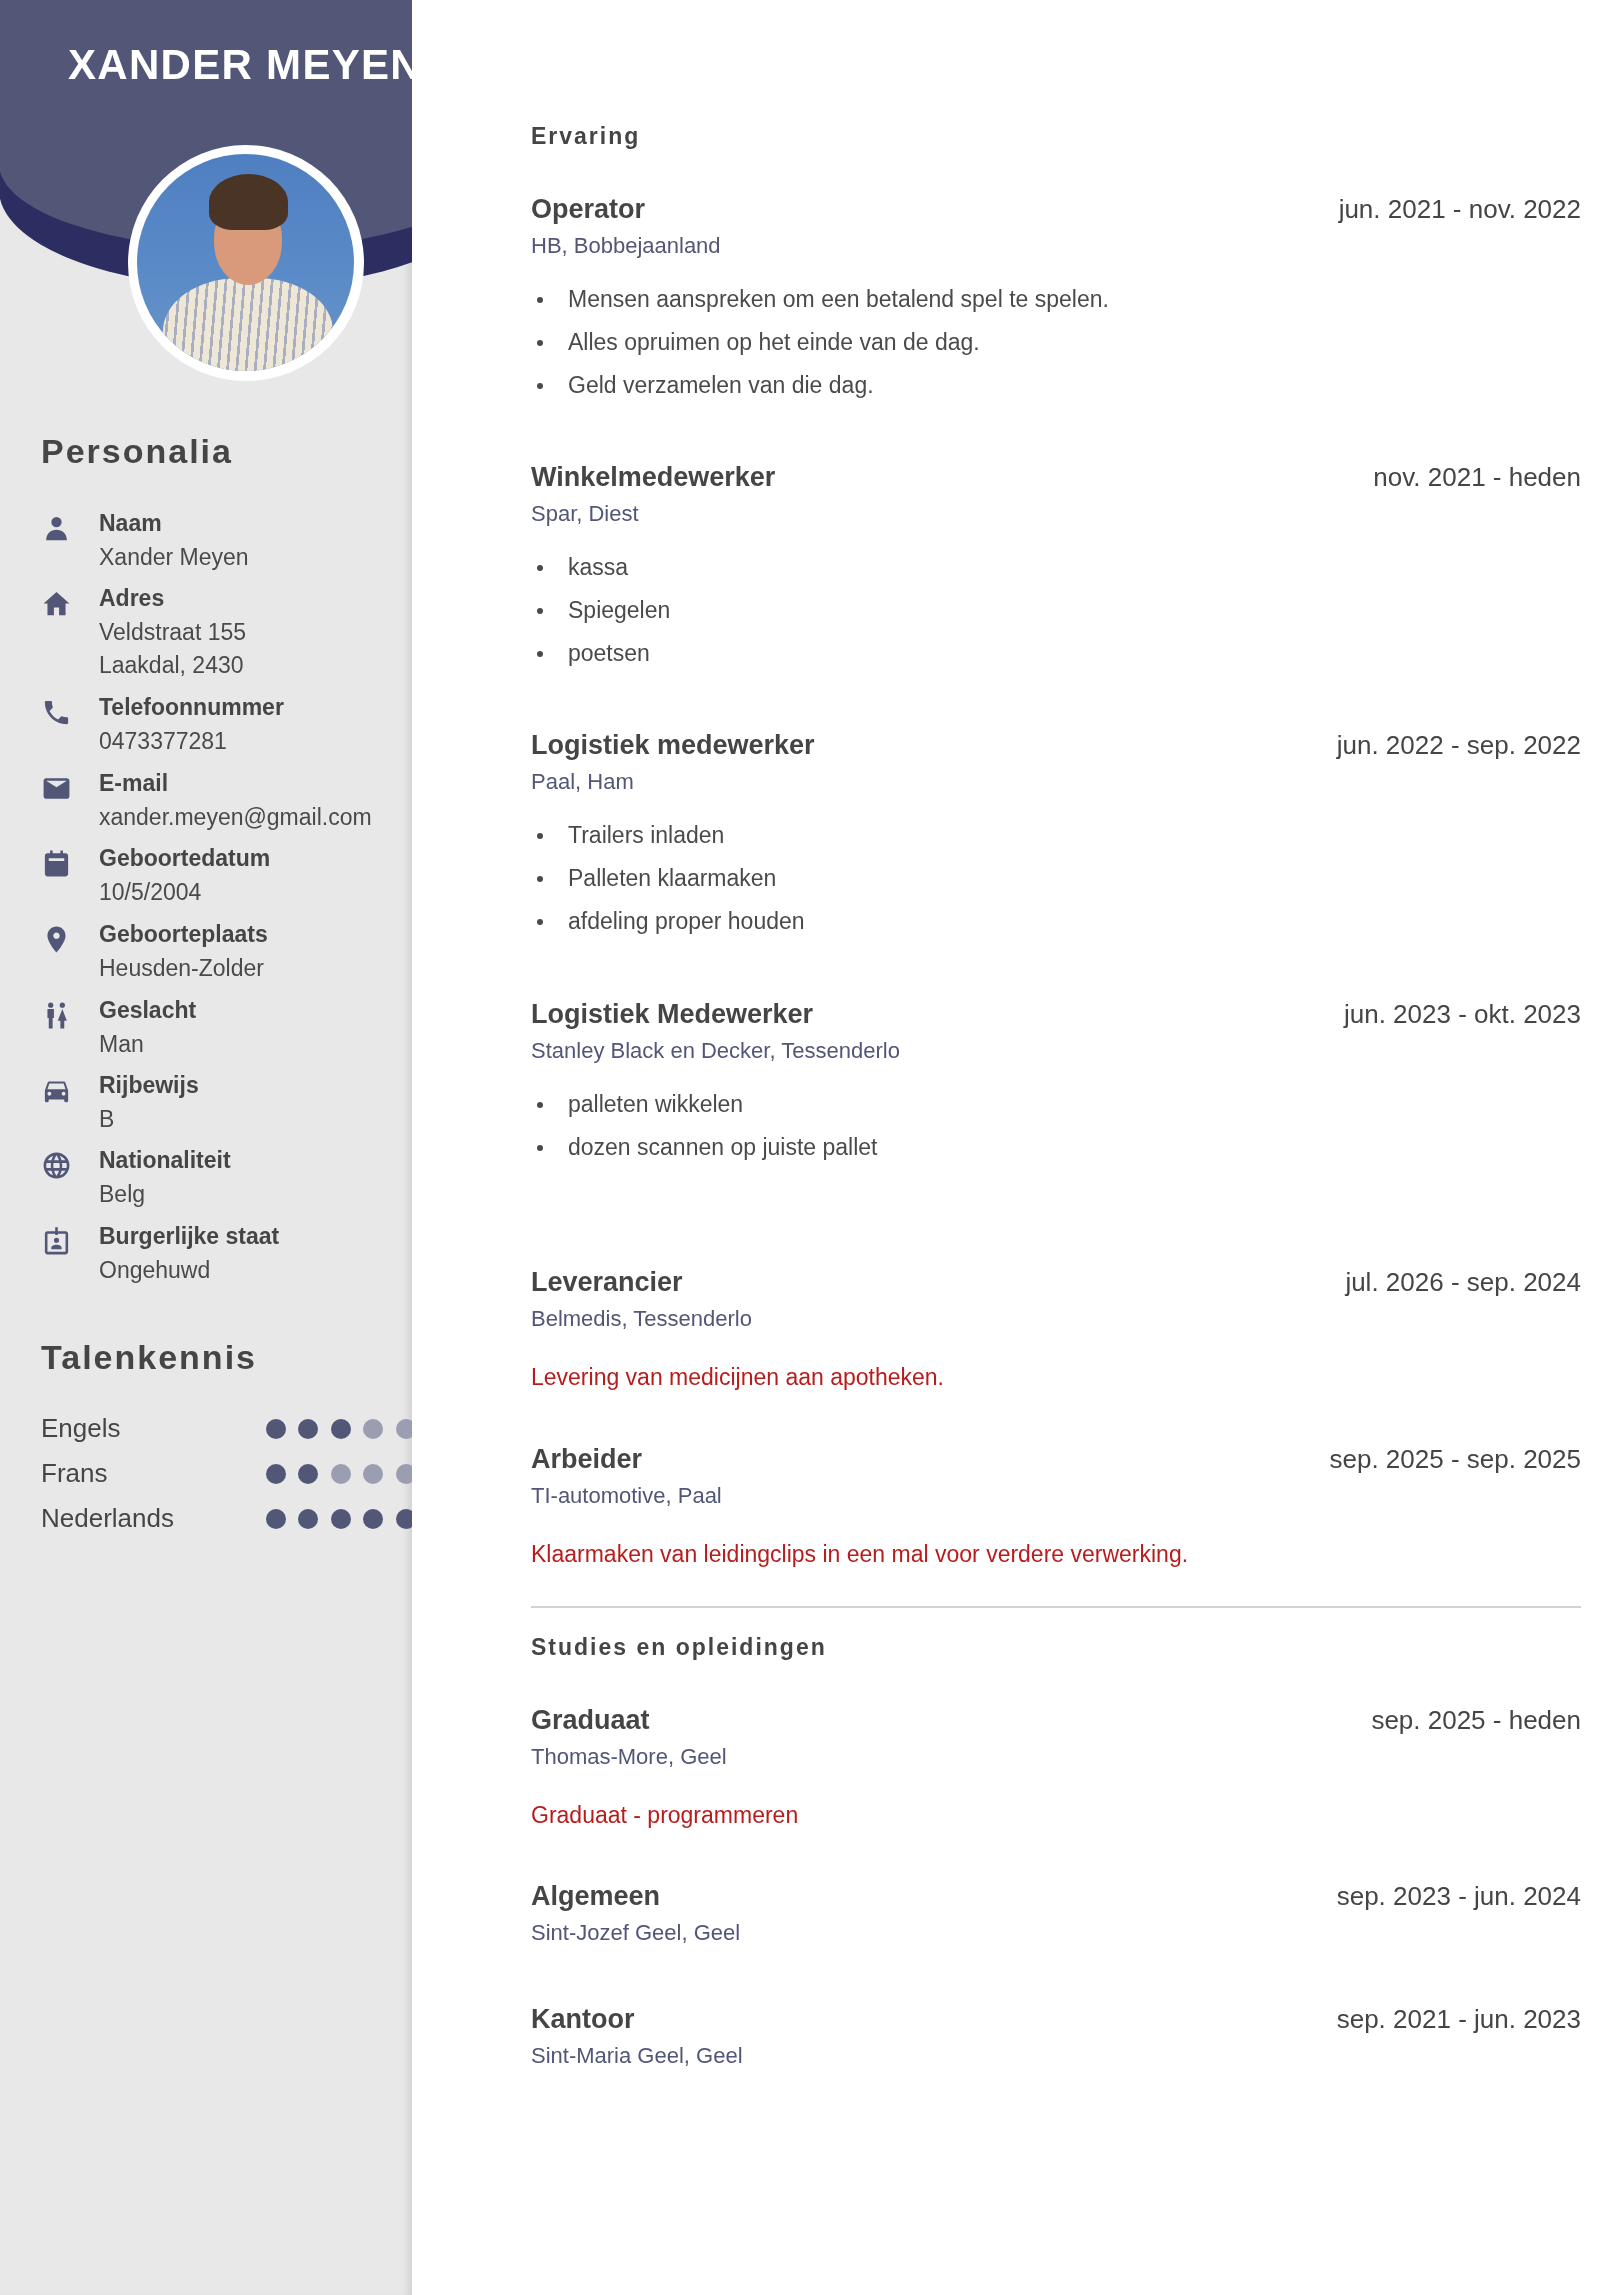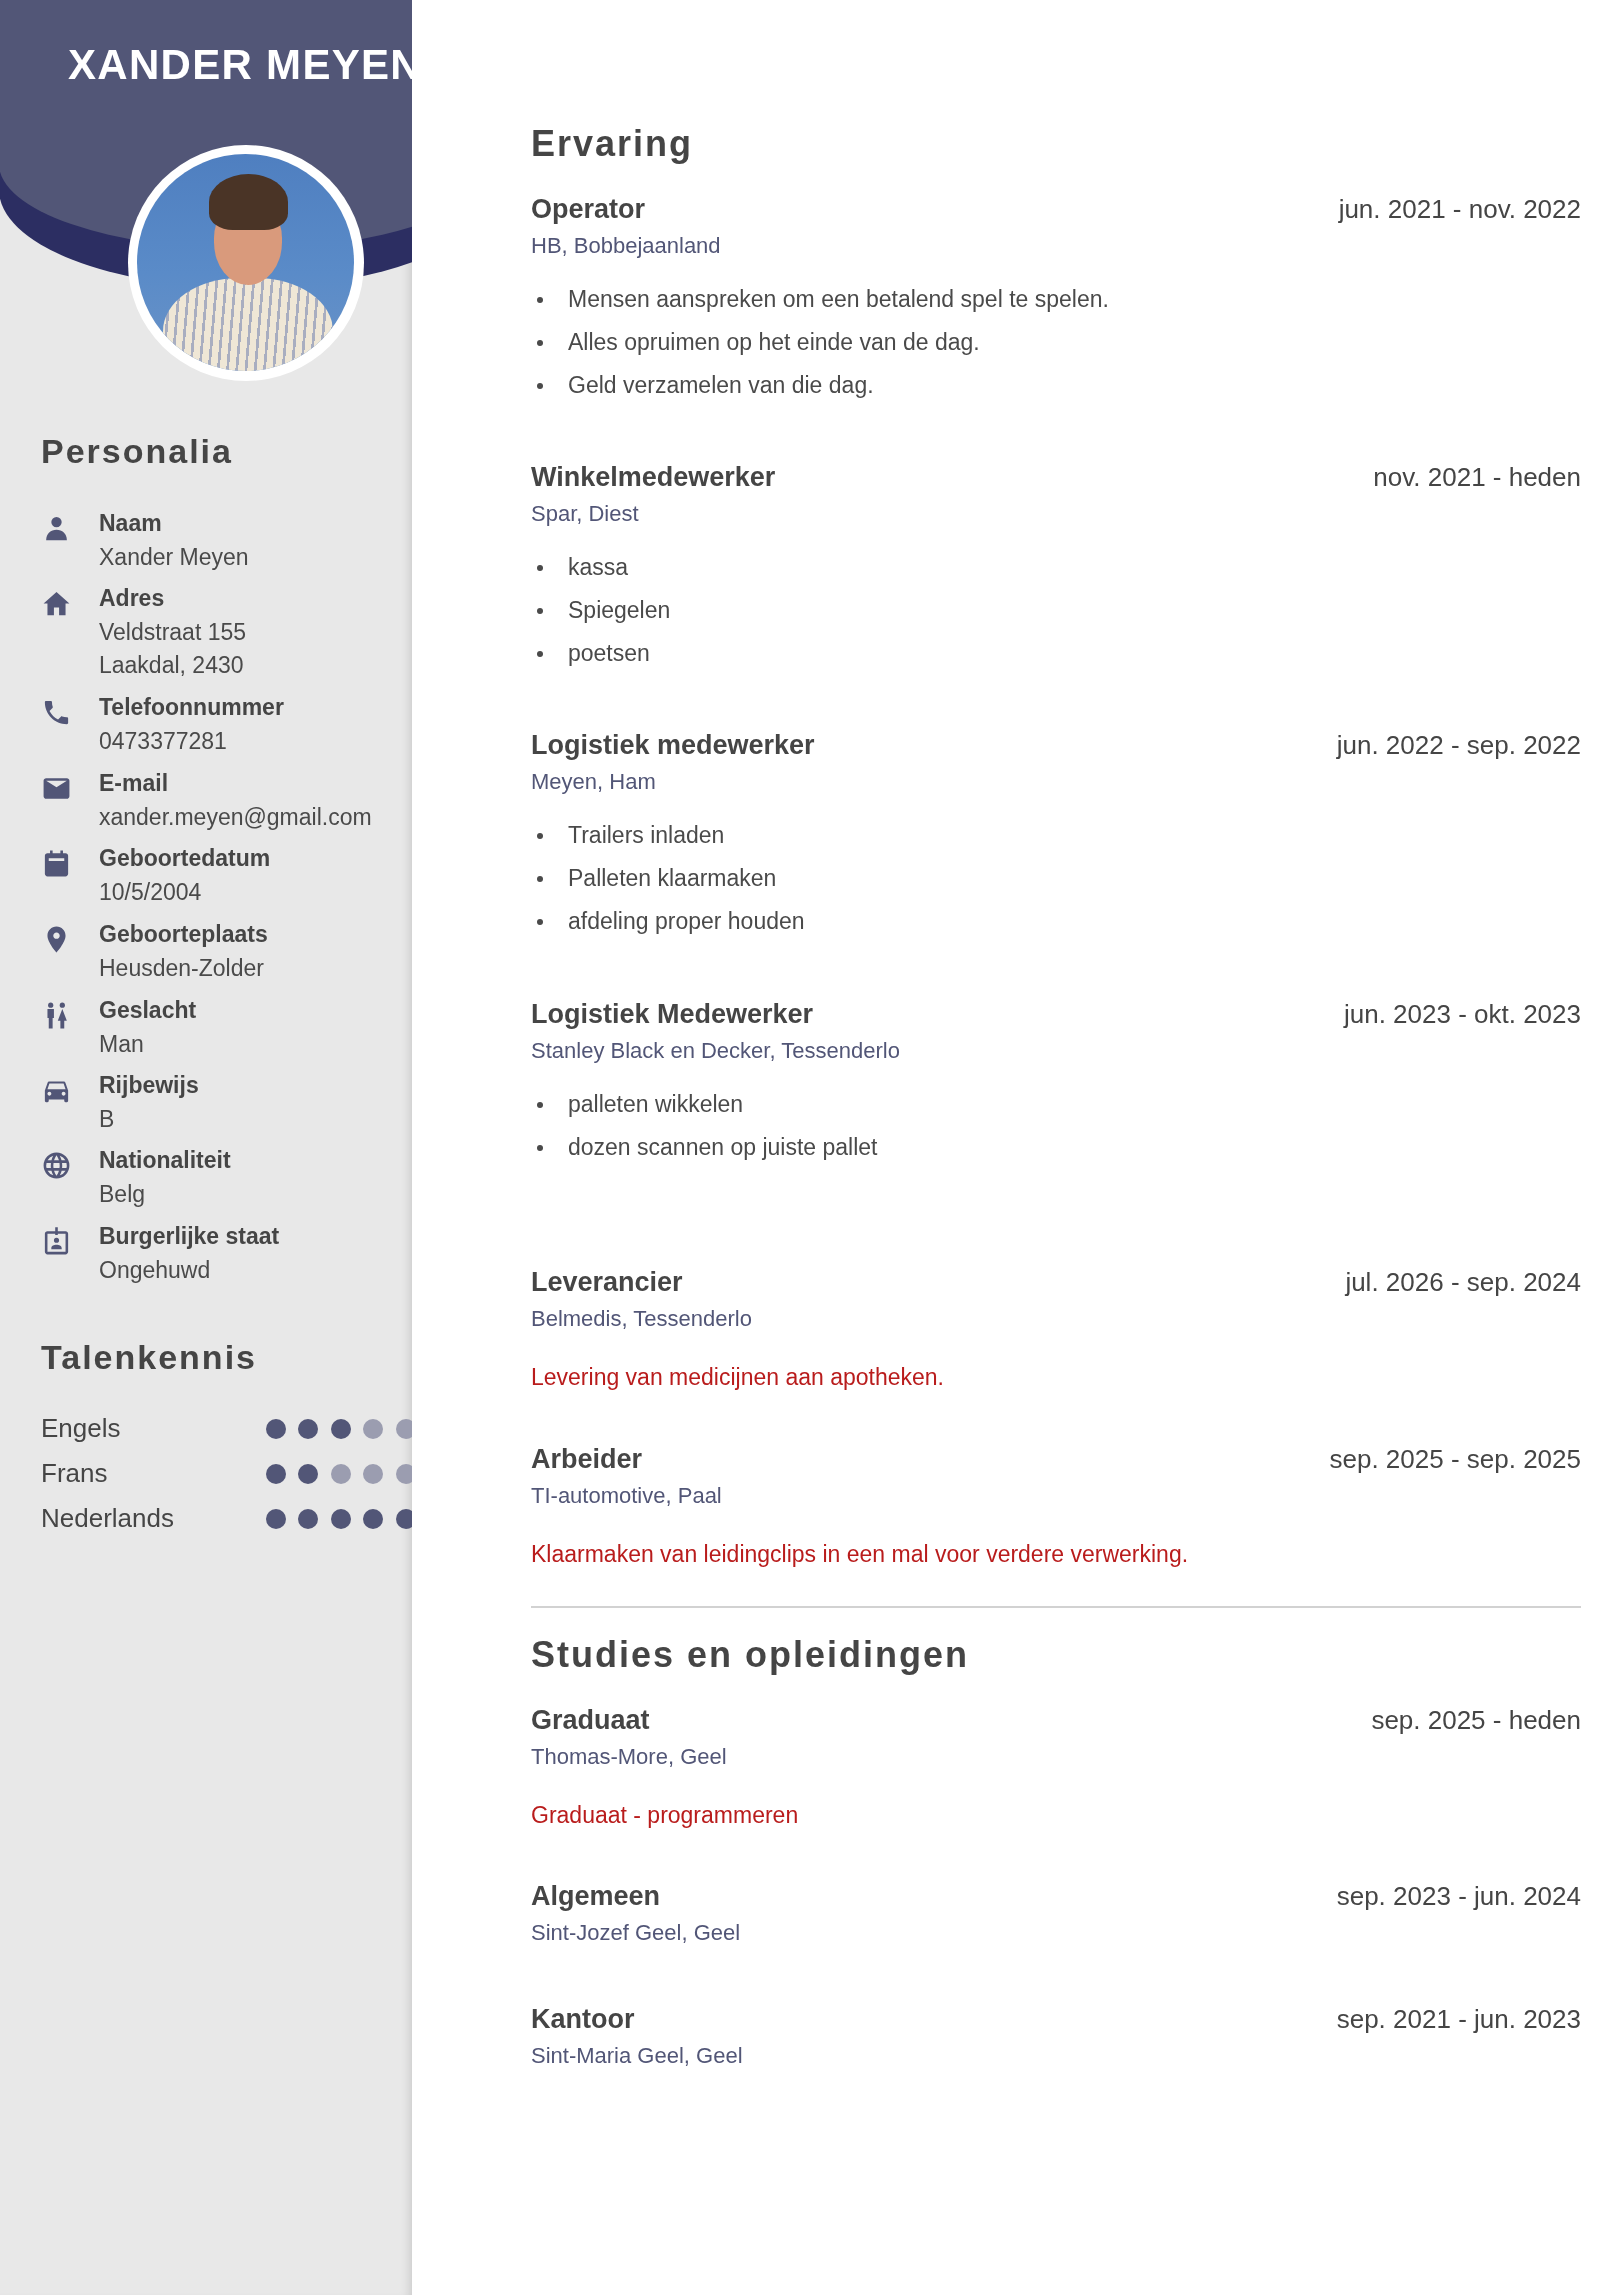--- a/index.html
+++ b/index.html
@@ -39,21 +39,21 @@
   .p-value { position: absolute; left: 58px; font-size: 23px; color: #4a4a4a; white-space: nowrap; line-height: 33px; }
 
   .lang { position: absolute; left: 41px; width: 393px; height: 33px; }
   .lang-name { position: absolute; left: 0; top: 0; font-size: 26px; color: #454545; line-height: 33px; }
   .dots { position: absolute; left: 225px; top: 6.5px; height: 21px; }
   .dot { display: inline-block; width: 20px; height: 20px; border-radius: 50%; margin-right: 12.4px; background: #9b9db0; }
   .dot.on { background: #525677; }
 
   
   .main { position: absolute; left: 531px; top: 0; width: 1050px; height: 2295px; }
-  .main-heading { position: absolute; left: 0; font-size: 36px; font-weight: 700; letter-spacing: 2px; color: #454545; }
+  .main-heading { position: absolute; left: 0; font-size: 23px; font-weight: 700; letter-spacing: 2px; color: #454545; }
   .entry { position: absolute; left: 0; width: 1050px; }
   .e-title { position: absolute; left: 0; top: 0; font-size: 27px; font-weight: 700; color: #454545; white-space: nowrap; }
   .e-date { position: absolute; right: 0; top: 0; font-size: 26px; color: #454545; white-space: nowrap; }
   .e-org { position: absolute; left: 0; top: 39px; font-size: 22px; color: #525677; white-space: nowrap; }
   .e-bullets { position: absolute; left: 0; top: 92px; margin: 0; padding: 0; list-style: none; }
   .e-bullets li { position: relative; padding-left: 37px; font-size: 23px; color: #4a4a4a; height: 43px; line-height: 26px; white-space: nowrap; }
   .e-bullets li::before { content: ""; position: absolute; left: 5.9px; top: 11px; width: 5.9px; height: 5.9px; border-radius: 50%; background: #4a4a4a; }
   .e-desc { position: absolute; left: 0; top: 98px; font-size: 23px; color: #b91c1c; white-space: nowrap; text-align: right; }
   .divider { position: absolute; left: 0; width: 1050px; height: 2px; background: #d2d2d2; }
 </style>
@@ -217,21 +217,21 @@
     <ul class="e-bullets">
       <li>kassa</li>
       <li>Spiegelen</li>
       <li>poetsen</li>
     </ul>
   </div>
 
   <div class="entry" style="top:730px">
     <span class="e-title">Logistiek medewerker</span>
     <span class="e-date">jun. 2022 - sep. 2022</span>
-    <span class="e-org">Meyen, Ham</span>
+    <span class="e-org">Paal, Ham</span>
     <ul class="e-bullets">
       <li>Trailers inladen</li>
       <li>Palleten klaarmaken</li>
       <li>afdeling proper houden</li>
     </ul>
   </div>
 
   <div class="entry" style="top:999px">
     <span class="e-title">Logistiek Medewerker</span>
     <span class="e-date">jun. 2023 - okt. 2023</span>

